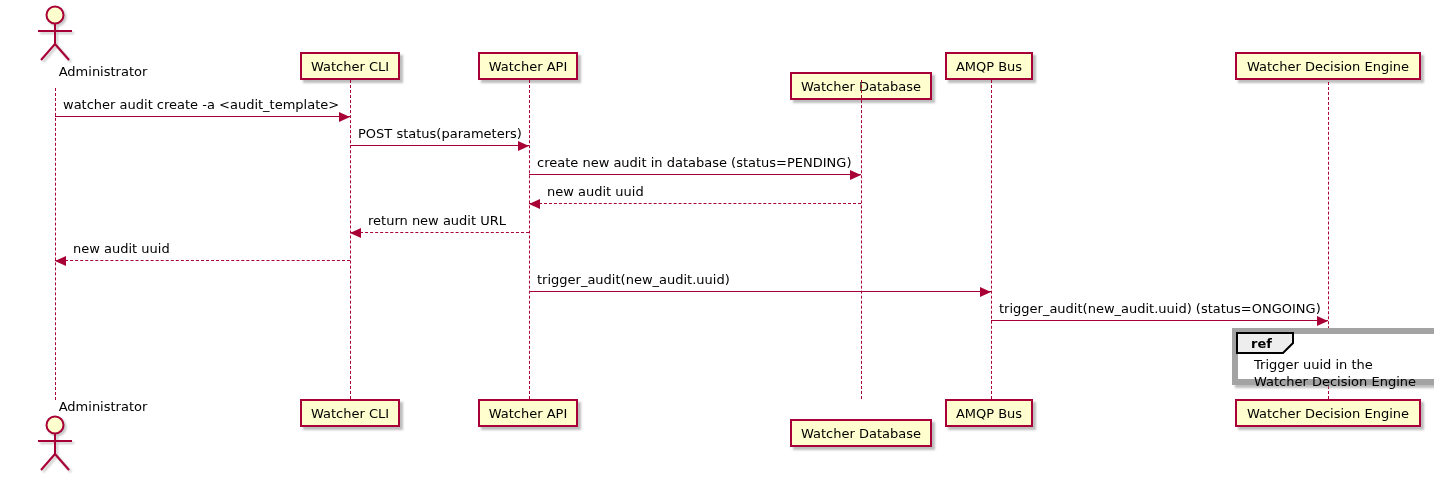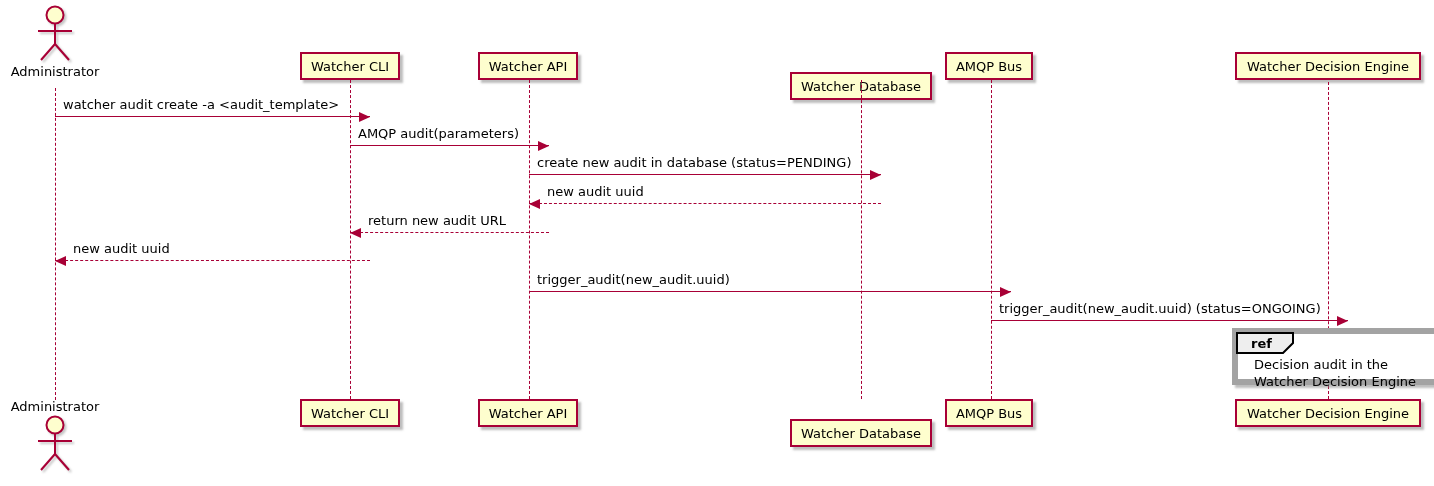--- a/index.html
+++ b/index.html
@@ -31,28 +31,28 @@
   #ll-admin{left:55px;top:88px;height:312px;}
   #ll-cli{left:350px;top:80px;height:319px;}
   #ll-api{left:529px;top:80px;height:319px;}
   #ll-db{left:861px;top:80px;height:319px;}
   #ll-amqp{left:991px;top:80px;height:319px;}
   #ll-wde{left:1328px;top:82px;height:317px;}
 
   
   .actor{position:absolute;z-index:2;}
   .actor svg{filter:drop-shadow(2px 2px 1px rgba(125,125,125,0.45));}
-  .actor-label{position:absolute;width:110px;text-align:center;font-size:13px;white-space:nowrap;z-index:2;}
+  .actor-label{position:absolute;width:110px;text-align:center;font-size:13px;white-space:nowrap;z-index:2;padding-left:48px;}
   #actor-top-fig{left:30px;top:5px;}
   #actor-top-label{left:0px;top:64px;}
   #actor-bottom-label{left:0px;top:399px;}
   #actor-bottom-fig{left:30px;top:415px;}
 
   
-  .msg{position:absolute;height:21px;z-index:2;padding-left:20px;}
+  .msg{position:absolute;height:21px;z-index:2;}
   .msg .lbl{position:absolute;left:8px;top:0;font-size:13px;white-space:nowrap;line-height:16px;}
   .msg.rev .lbl{left:18px;}
   .msg .line{position:absolute;left:0;right:0;top:19px;height:0;border-top:1px solid var(--crimson);}
   .msg.dashed .line{border-top-style:dashed;}
   .msg .head{position:absolute;top:14.5px;width:0;height:0;
     border-top:5px solid transparent;border-bottom:5px solid transparent;}
   .msg.fwd .head{right:0;border-left:11px solid var(--crimson);}
   .msg.rev .head{left:0;border-right:11px solid var(--crimson);}
 
   #m1{left:55px; top:97px; width:295px;}
@@ -145,21 +145,21 @@
   <div class="pbox row-bottom px-wde">
       <span>Watcher Decision Engine</span>
     </div>
 
   <div class="msg fwd solid" id="m1">
     <span class="lbl">watcher audit create -a &lt;audit_template&gt;</span>
     <div class="line"></div>
     <div class="head"></div>
   </div>
   <div class="msg fwd solid" id="m2">
-    <span class="lbl">AMQP audit(parameters)</span>
+    <span class="lbl">POST status(parameters)</span>
     <div class="line"></div>
     <div class="head"></div>
   </div>
   <div class="msg fwd solid" id="m3">
     <span class="lbl">create new audit in database (status=PENDING)</span>
     <div class="line"></div>
     <div class="head"></div>
   </div>
   <div class="msg rev dashed" id="m4">
     <span class="lbl">new audit uuid</span>
@@ -188,18 +188,18 @@
   </div>
 
   <div id="ref-box">
     <span class="ref-head">
       <svg width="70" height="22" viewBox="0 0 70 22">
         <path d="M1,1 H57 V11 L47,21 H1 Z" fill="#EEEEEE" stroke="#000000" stroke-width="2"></path>
       </svg>
     </span>
     <span class="ref-keyword">ref</span>
     <div class="ref-text">
-      <div>Decision audit in the</div>
+      <div>Trigger uuid in the</div>
       <div>Watcher Decision Engine</div>
     </div>
   </div>
 
 </div>
 
 </body></html>

